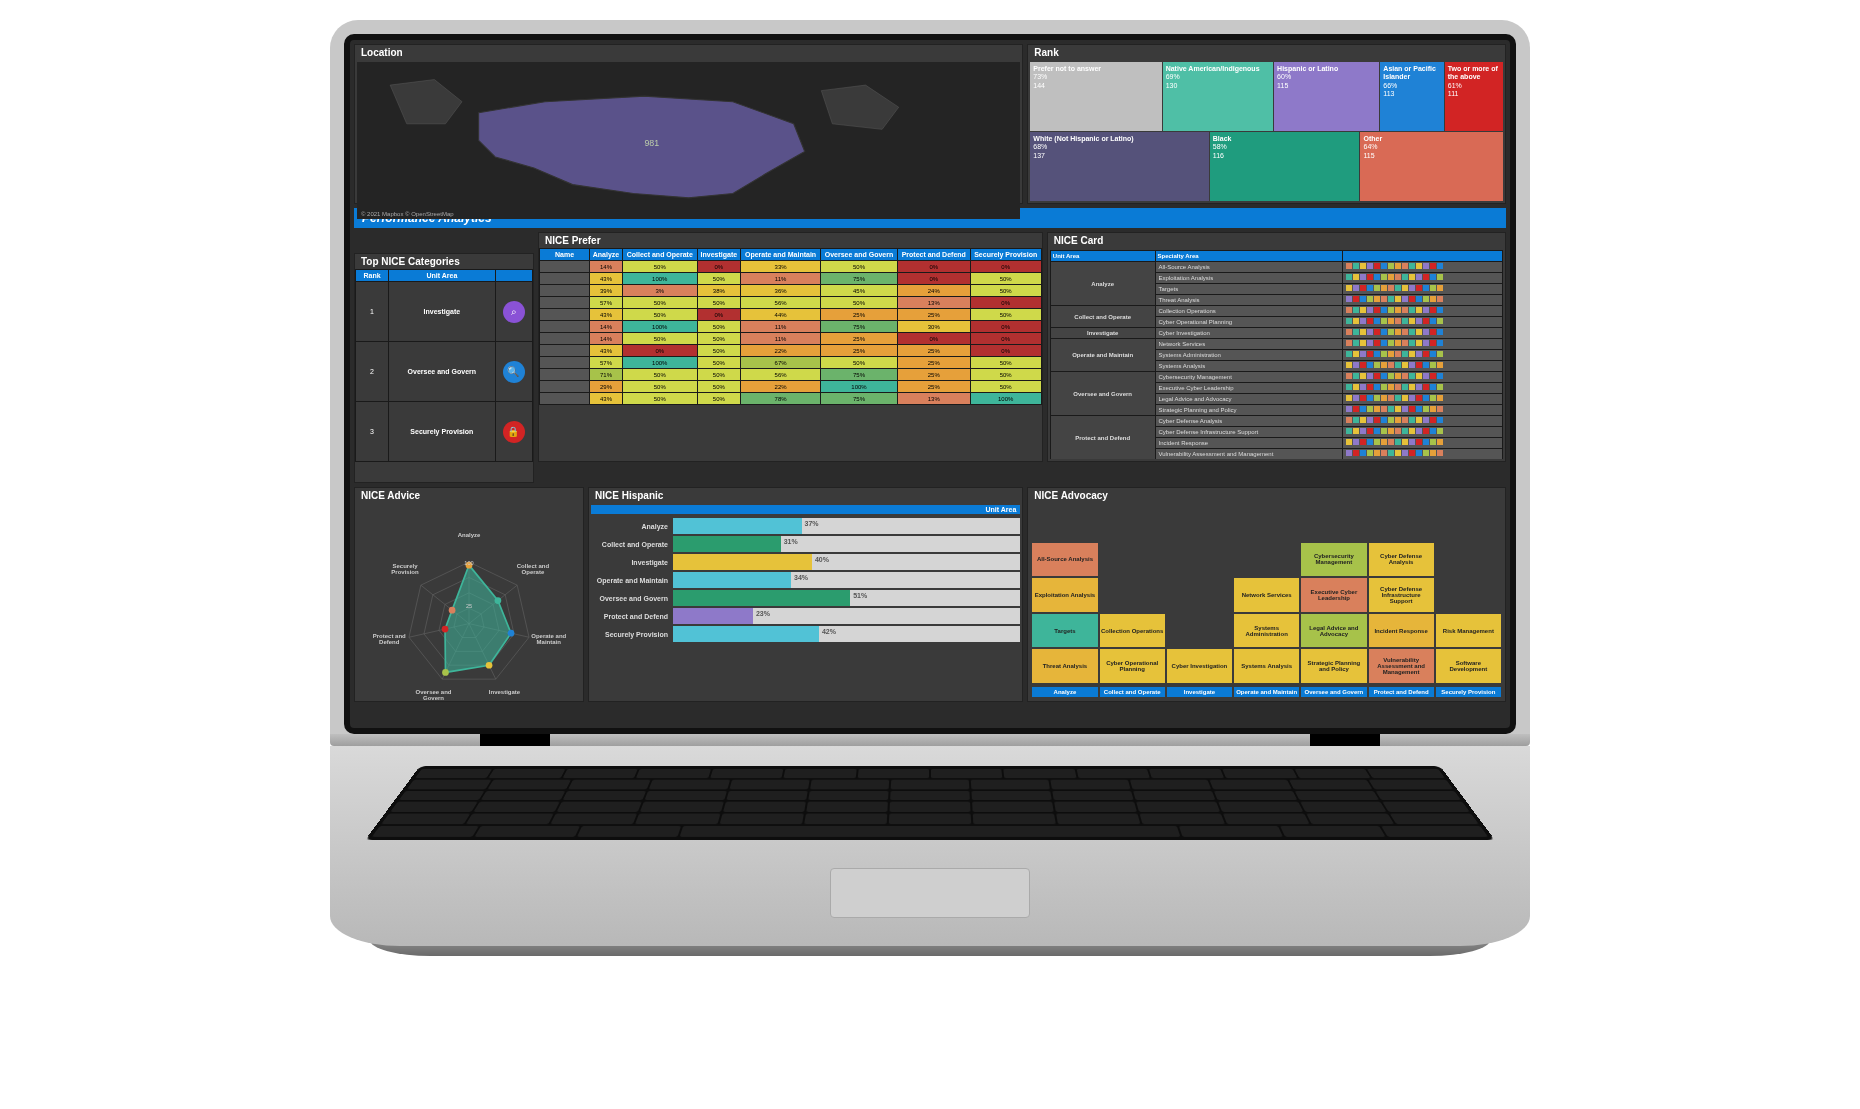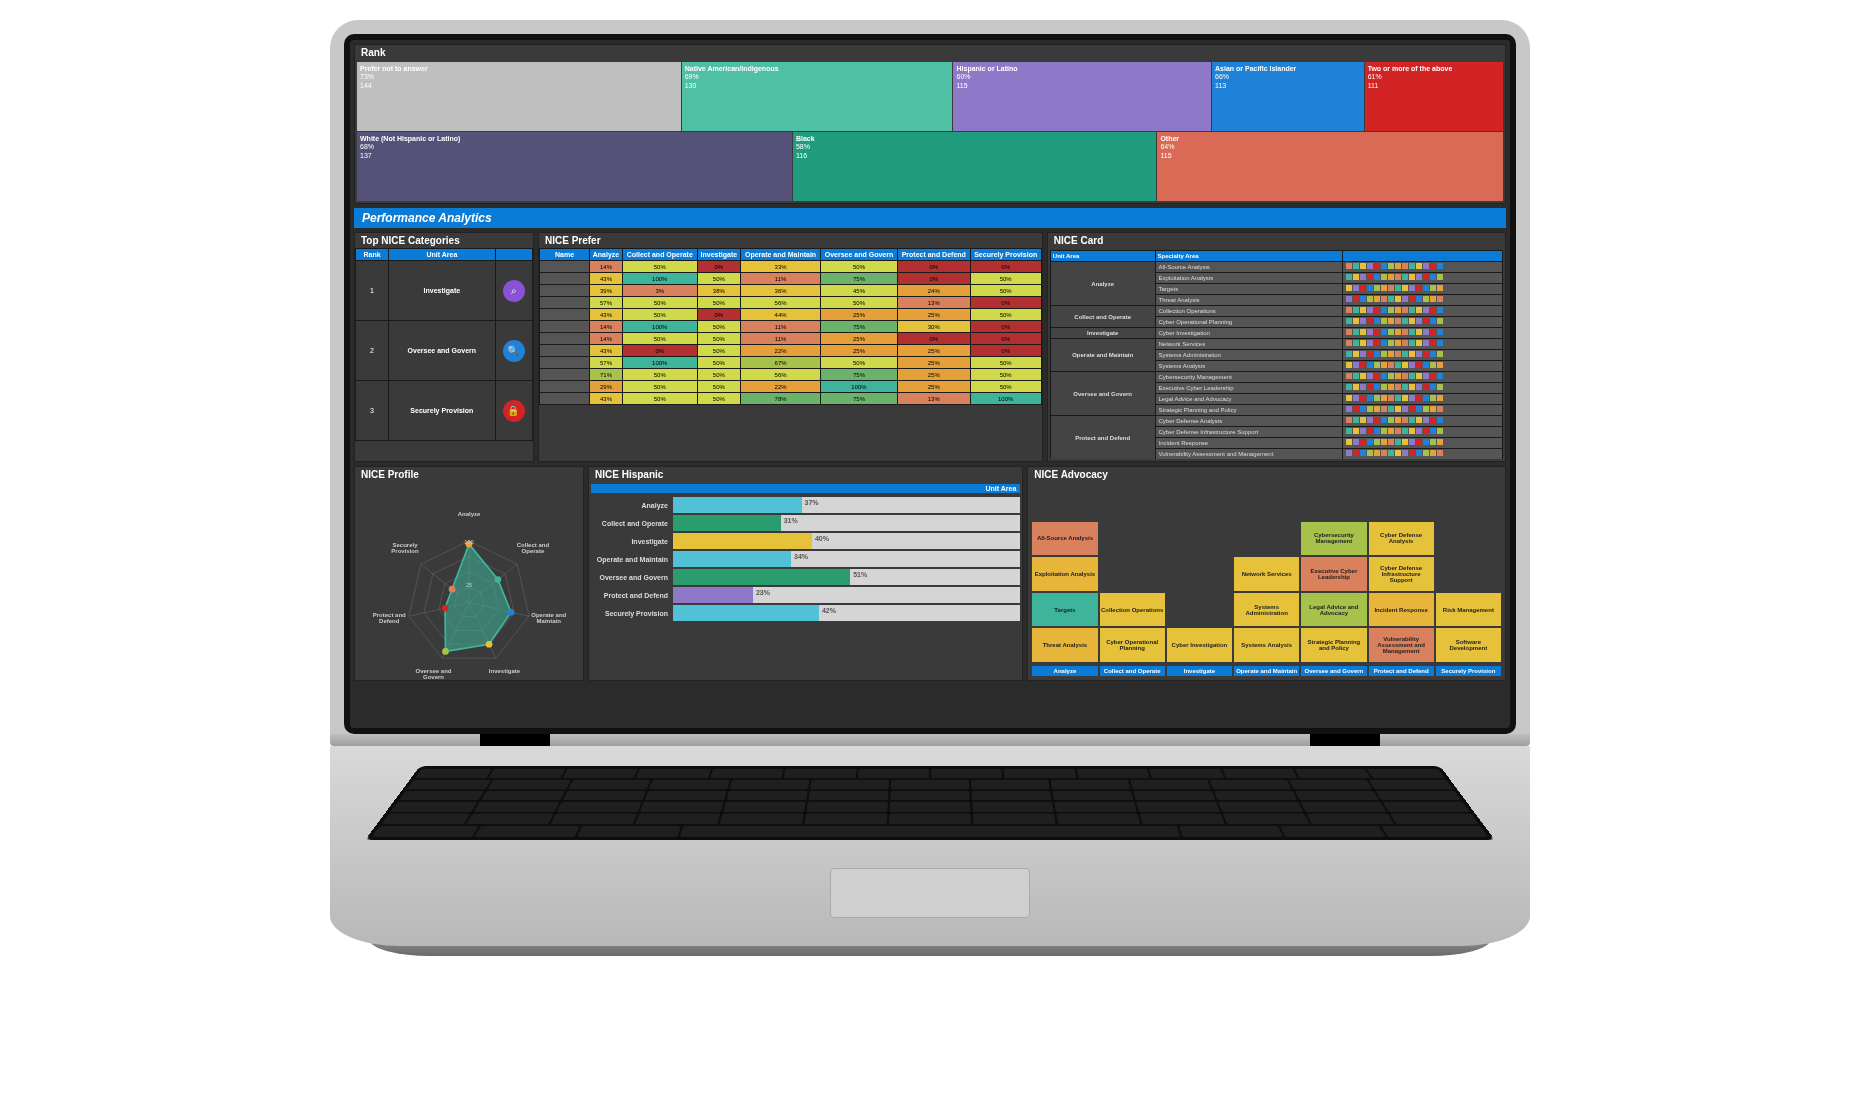--- a/index.html
+++ b/index.html
@@ -64,21 +64,21 @@
   }
   .map svg { width: 100%; height: 100%; }
   .map-attrib { position: absolute; left: 4px; bottom: 2px; font-size: 6px; color: #aaa; }
   .treemap { flex: 1; display: flex; flex-direction: column; gap: 1px; margin: 2px; }
   .treemap-row { flex: 1; display: flex; gap: 1px; }
   .tile { color: #fff; font-size: 7px; padding: 3px; font-weight: bold; line-height: 1.2; }
   .tile .pct { display: block; font-weight: normal; }
   .tile .cnt { display: block; font-weight: normal; }
   
   .row-mid .panel { height: 230px; }
-  .top-nice { width: 180px; }
+  .top-nice { width: 180px; margin-top: 21px; }
   .nice-table { flex: 1.1; }
   .nice-card { flex: 1; }
   .tbl { width: 100%; border-collapse: collapse; font-size: 7px; }
   .tbl th { background: #0a7bd6; color: #fff; padding: 2px; font-weight: bold; border: 1px solid #1a1a1a; }
   .tbl td { border: 1px solid #1a1a1a; color: #fff; text-align: center; padding: 1px; }
   .tbl .darkrow td:first-child { background: #555; }
   .top-nice .tbl td { height: 60px; vertical-align: middle; }
   .icon-badge { width: 22px; height: 22px; border-radius: 50%; display: inline-flex; align-items: center; justify-content: center; color: #fff; font-size: 10px; }
   
   .heat td { font-size: 6px; color: #000; padding: 0; height: 12px; }
@@ -150,20 +150,32 @@
   .edge { height: 16px; background: linear-gradient(#8a8a8a,#6a6a6a); border-radius: 0 0 60px 60px / 0 0 16px 16px; margin: -6px 40px 0 40px; }
 </style>
 </head>
 <body>
 
 <div class="laptop">
   <div class="screen-wrap">
     <div class="screen">
 
       <div class="row">
+        <div class="panel location">
+          <div class="panel-title">Location</div>
+          <div class="map">
+            <svg viewBox="0 0 600 140">
+              <path d="M110 45 L170 35 L260 30 L340 35 L395 55 L405 80 L370 100 L340 118 L300 122 L250 118 L195 110 L160 95 L125 85 L110 70 Z" fill="#5a528a" stroke="#333" stroke-width="1"></path>
+              <path d="M30 20 L70 15 L95 35 L80 55 L45 55 Z" fill="#3a3a3a" stroke="#555" stroke-width="0.5"></path>
+              <path d="M420 25 L460 20 L490 40 L475 60 L430 55 Z" fill="#3a3a3a" stroke="#555" stroke-width="0.5"></path>
+              <text x="260" y="75" font-size="8" fill="#bca">981</text>
+            </svg>
+            <div class="map-attrib">© 2021 Mapbox © OpenStreetMap</div>
+          </div>
+        </div>
 
         <div class="panel race">
           <div class="panel-title">Rank</div>
           <div class="treemap">
             <div class="treemap-row" id="race-row1">
                 <div class="tile" style="background: rgb(191, 191, 191); flex: 1.2 1 0%;">Prefer not to answer<span class="pct">73%</span><span class="cnt">144</span></div>
                 <div class="tile" style="background: rgb(79, 191, 166); flex: 1 1 0%;">Native American/Indigenous<span class="pct">69%</span><span class="cnt">130</span></div>
                 <div class="tile" style="background: rgb(142, 121, 201); flex: 0.95 1 0%;">Hispanic or Latino<span class="pct">60%</span><span class="cnt">115</span></div>
                 <div class="tile" style="background: rgb(31, 130, 214); flex: 0.55 1 0%;">Asian or Pacific Islander<span class="pct">66%</span><span class="cnt">113</span></div>
                 <div class="tile" style="background: rgb(210, 36, 36); flex: 0.5 1 0%;">Two or more of the above<span class="pct">61%</span><span class="cnt">111</span></div>
@@ -747,21 +759,21 @@
                     </td>
                   </tr>
                 </tbody>
             </table>
           </div>
         </div>
       </div>
 
       <div class="row row-bot">
         <div class="panel profile">
-          <div class="panel-title">NICE Profile</div>
+          <div class="panel-title">NICE Advice</div>
           <div class="radar">
             <svg viewBox="0 0 200 200" id="radar-svg">
                 <path d="M100.0 91.3L110.8 96.4L113.4 108.1L106.0 117.4L94.0 117.4L86.6 108.1L89.2 96.4Z" fill="none" stroke="#666" stroke-width="0.5"></path>
                 <path d="M100.0 77.5L121.5 87.9L126.8 111.1L111.9 129.8L88.1 129.8L73.2 111.1L78.5 87.9Z" fill="none" stroke="#666" stroke-width="0.5"></path>
                 <path d="M100.0 63.8L132.3 79.3L140.2 114.2L117.9 142.2L82.1 142.2L59.8 114.2L67.7 79.3Z" fill="none" stroke="#666" stroke-width="0.5"></path>
                 <path d="M100.0 50.0L143.0 70.7L153.6 117.2L123.9 154.6L76.1 154.6L46.4 117.2L57.0 70.7Z" fill="none" stroke="#666" stroke-width="0.5"></path>
                 <line x1="100" y1="105" x2="100.0" y2="50.0" stroke="#666" stroke-width="0.5"></line>
                 <line x1="100" y1="105" x2="143.0" y2="70.7" stroke="#666" stroke-width="0.5"></line>
                 <line x1="100" y1="105" x2="153.6" y2="117.2" stroke="#666" stroke-width="0.5"></line>
                 <line x1="100" y1="105" x2="123.9" y2="154.6" stroke="#666" stroke-width="0.5"></line>

